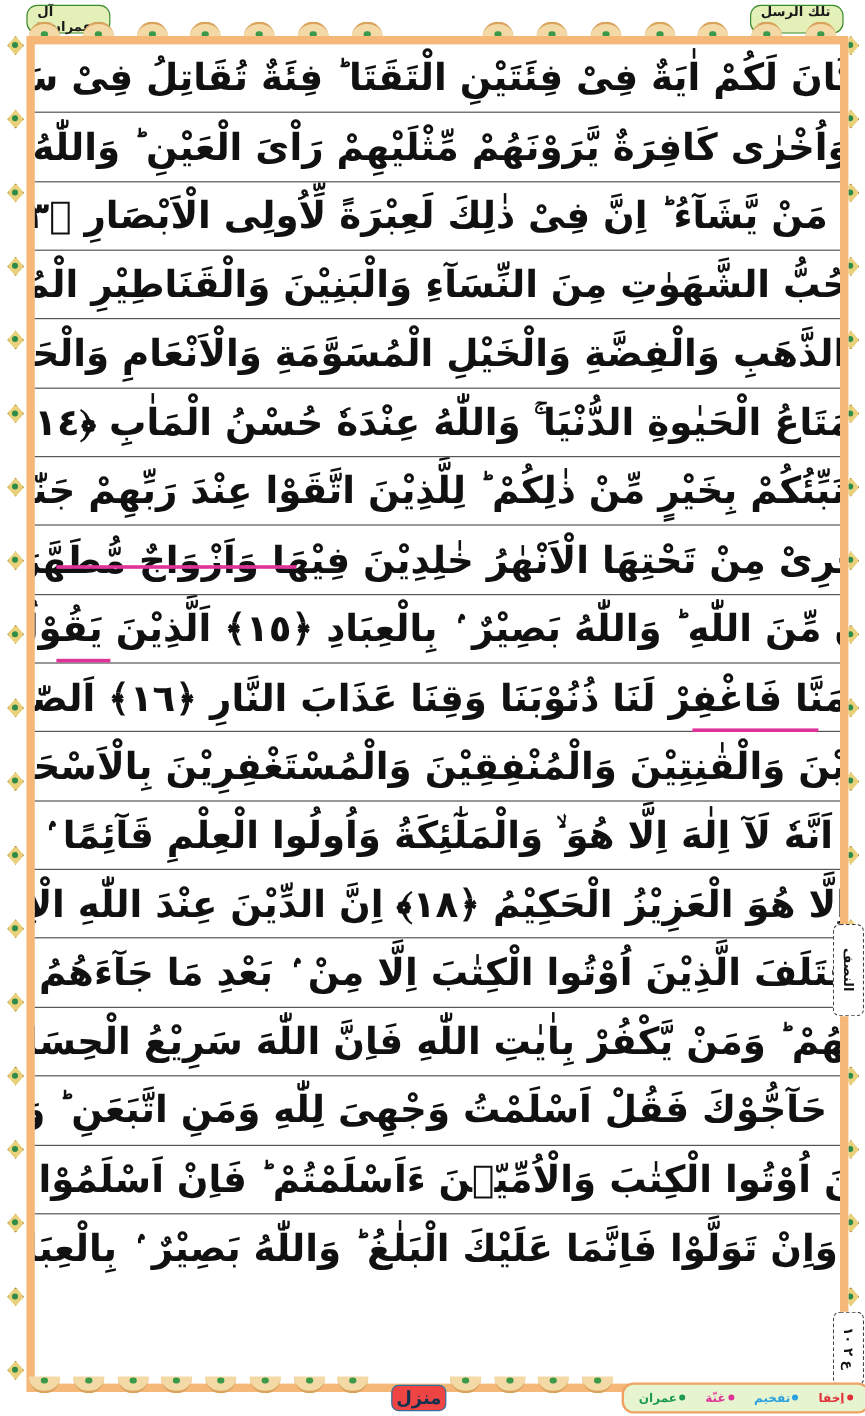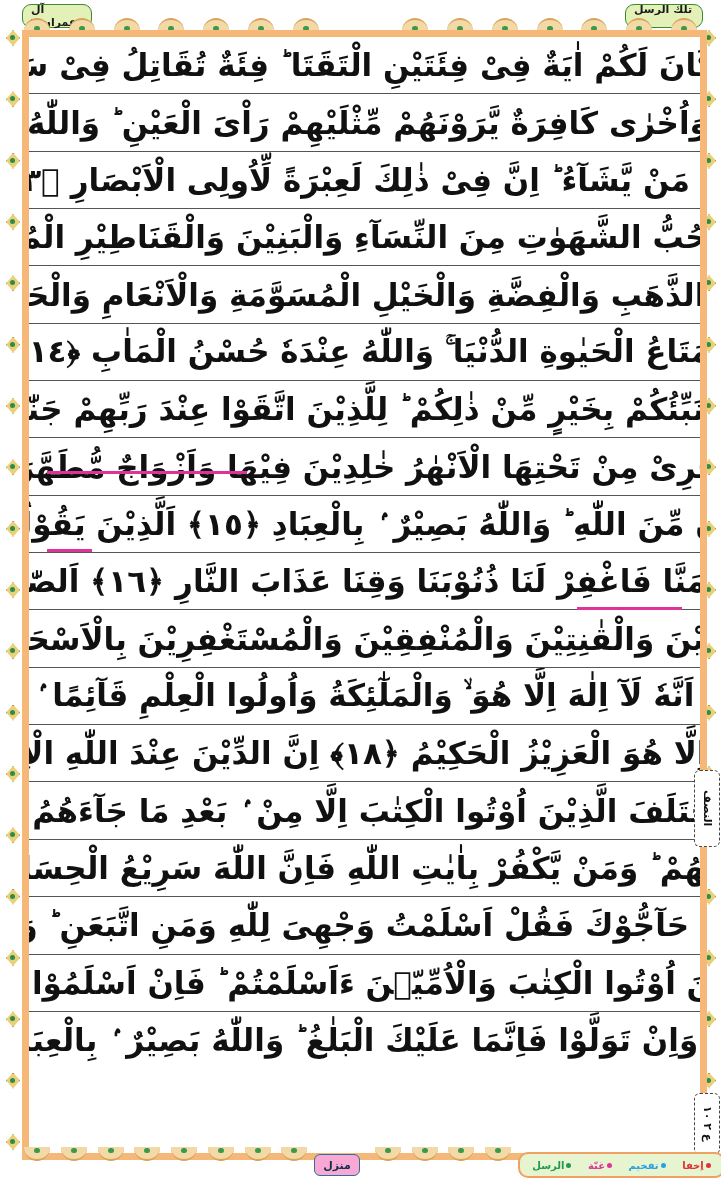--- a/index.html
+++ b/index.html
@@ -58,23 +58,23 @@
   .side-tab {
     position:absolute; left:694px; width:24px; background:#fff; border:1.5px dashed #444;
     border-radius:6px; display:flex; align-items:center; justify-content:center;
     writing-mode:vertical-rl; font-size:11px; font-weight:bold; color:#111;
   }
   .tab-nisf { top:770px; height:75px; }
   .tab-ruku { top:1093px; height:60px; }
 
   
   .manzil {
-    position:absolute; left:314px; top:1154px; width:44px; height:20px; border-radius:6px;
-    background:#f9a8d4; border:1.5px solid #2f6f9e; display:flex; align-items:center;
-    justify-content:center; font-size:11px; font-weight:bold; color:#10304e;
+    position:absolute; left:326px; top:1154px; width:44px; height:20px; border-radius:6px;
+    background:#ef4444; border:1.5px solid #2f6f9e; display:flex; align-items:center;
+    justify-content:center; font-size:15px; font-weight:bold; color:#10304e;
   }
   .legend {
     position:absolute; left:518px; top:1152px; width:195px; height:22px; border-radius:10px;
     background:#e6f4cf; border:2px solid #f0a060; display:flex; align-items:center;
     justify-content:space-around; direction:rtl; font-size:10px; font-weight:bold; padding:0 4px;
   }
   .legend span.dot { display:inline-block; width:5px; height:5px; border-radius:50%; margin-left:2px; vertical-align:middle; }
 </style>
 </head>
 <body>
@@ -190,14 +190,14 @@
   <div class="scal down"></div>
   <div class="scal down"></div>
 </div>
 
 <div class="manzil">منزل</div>
 
 <div class="legend">
   <span><span class="dot" style="background:#e0313a"></span><span style="color:#e0313a">اِخفا</span></span>
   <span><span class="dot" style="background:#2aa2df"></span><span style="color:#2aa2df">تفخيم</span></span>
   <span><span class="dot" style="background:#e0339a"></span><span style="color:#e0339a">غنّة</span></span>
-  <span><span class="dot" style="background:#1e9a52"></span><span style="color:#1e9a52">الرسل</span></span>
+  <span><span class="dot" style="background:#1e9a52"></span><span style="color:#1e9a52">عمران</span></span>
 </div>
 
 </body></html>

